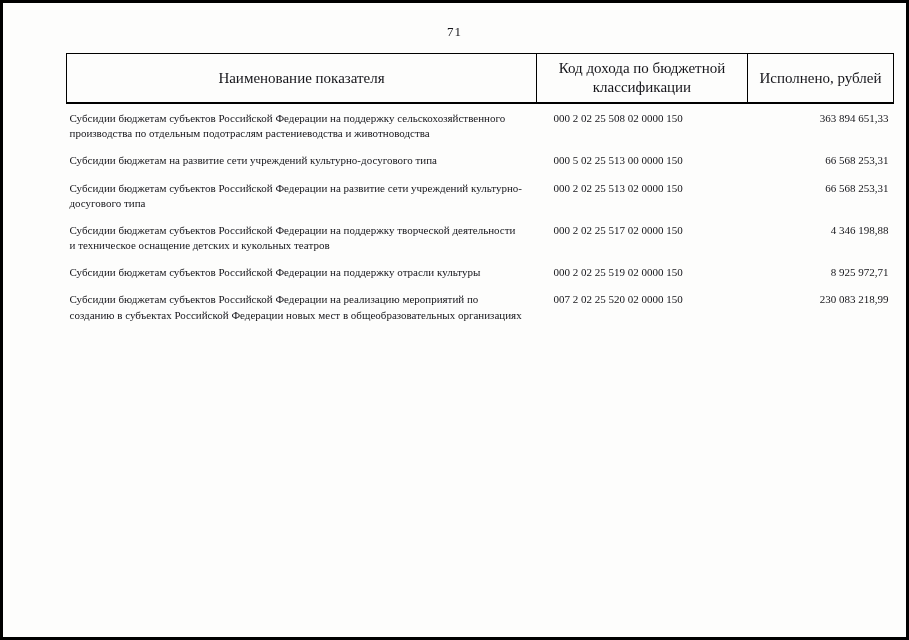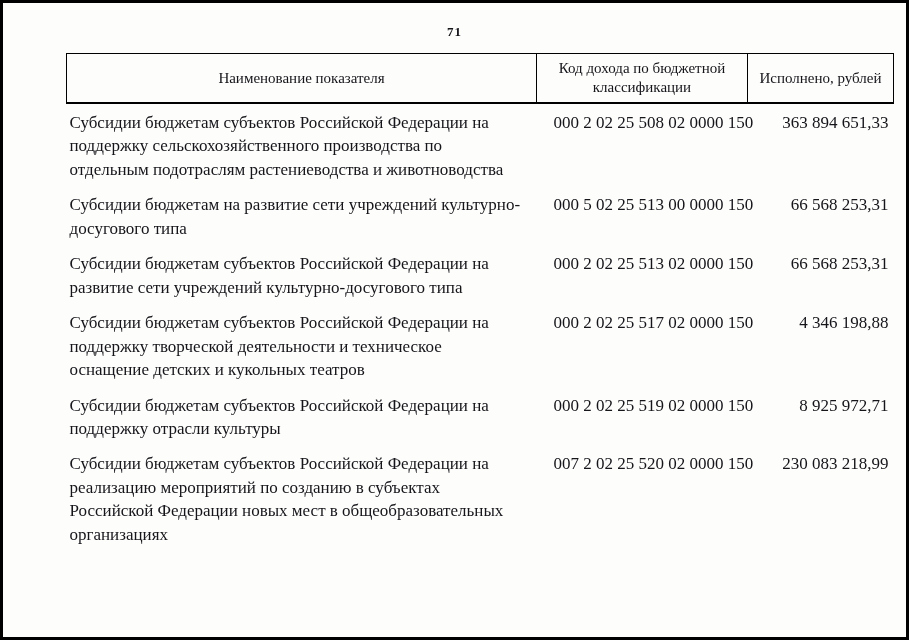--- a/index.html
+++ b/index.html
@@ -14,21 +14,20 @@
     border: 3px solid #000;
     overflow: hidden;
     font-family: "Liberation Serif", "DejaVu Serif", serif;
     color: #15151a;
   }
   .page-number {
     text-align: center;
     margin-top: 21px;
     font-size: 13px;
     letter-spacing: 1px;
-    font-weight: bold;
   }
   table.budget-table {
     border-collapse: collapse;
     table-layout: fixed;
     margin: 13px 0 8px 63px;
     width: 827px;
   }
   col.c-name   { width: 470px; }
   col.c-code   { width: 211px; }
   col.c-amount { width: 146px; }
@@ -38,21 +37,21 @@
     border-bottom: 2.5px solid #000;
     font-weight: normal;
     font-size: 15px;
     line-height: 1.25;
     text-align: center;
     vertical-align: middle;
     padding: 5px 10px;
     height: 38px;
   }
   tbody td {
-    font-size: 17px;
+    font-size: 11px;
     line-height: 1.38;
     vertical-align: top;
     padding: 5px 4px 7px 4px;
   }
   tbody tr:first-child td { padding-top: 7px; }
   td.cell-name   { padding-left: 3px; padding-right: 14px; }
   td.cell-code   { padding-left: 17px; white-space: nowrap; }
   td.cell-amount { text-align: right; padding-right: 5px; white-space: nowrap; }
 </style>
 </head>

